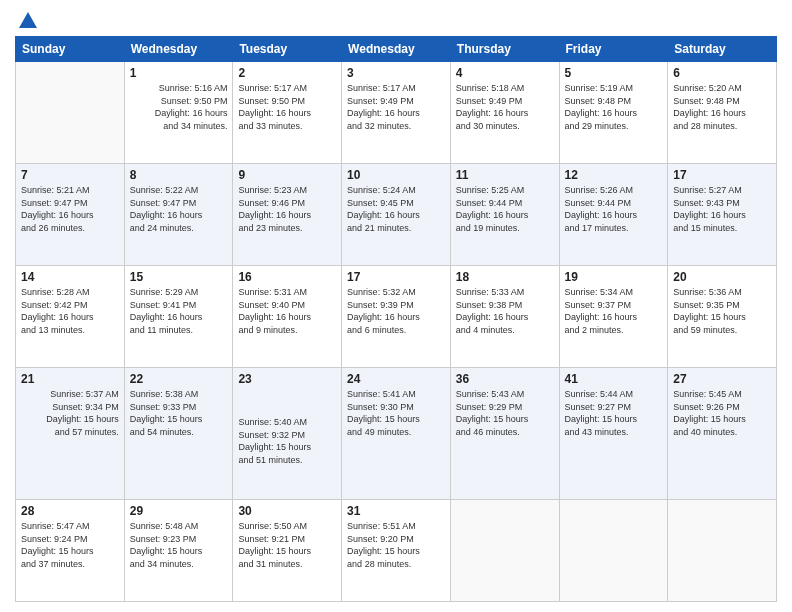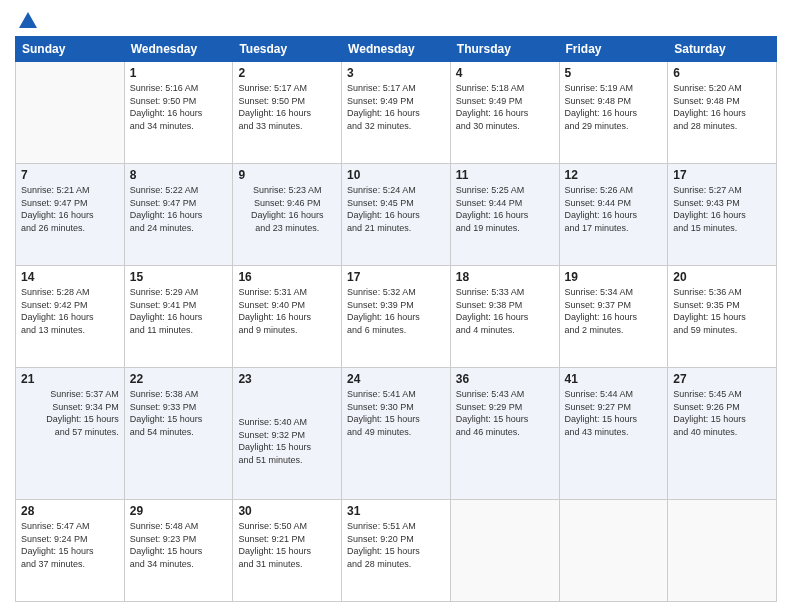--- a/index.html
+++ b/index.html
@@ -117,21 +117,21 @@
           <th>Thursday</th>
           <th>Friday</th>
           <th>Saturday</th>
         </tr>
     </thead>
     <tbody id="calendar-body">
     <tr>
           <td class="empty-cell"></td>
           <td>
             <div class="day-num">1</div>
-            <div class="day-info" style="white-space: pre-line;">Sunrise: 5:16 AM
+            <div class="day-info" style="white-space: pre-line; text-align: right;">Sunrise: 5:16 AM
 Sunset: 9:50 PM
 Daylight: 16 hours
 and 34 minutes.</div>
           </td>
           <td>
             <div class="day-num">2</div>
             <div class="day-info" style="white-space: pre-line;">Sunrise: 5:17 AM
 Sunset: 9:50 PM
 Daylight: 16 hours
 and 33 minutes.</div>
@@ -175,21 +175,21 @@
           </td>
           <td>
             <div class="day-num">8</div>
             <div class="day-info" style="white-space: pre-line;">Sunrise: 5:22 AM
 Sunset: 9:47 PM
 Daylight: 16 hours
 and 24 minutes.</div>
           </td>
           <td>
             <div class="day-num">9</div>
-            <div class="day-info" style="white-space: pre-line; text-align: center;">Sunrise: 5:23 AM
+            <div class="day-info" style="white-space: pre-line;">Sunrise: 5:23 AM
 Sunset: 9:46 PM
 Daylight: 16 hours
 and 23 minutes.</div>
           </td>
           <td>
             <div class="day-num">10</div>
             <div class="day-info" style="white-space: pre-line;">Sunrise: 5:24 AM
 Sunset: 9:45 PM
 Daylight: 16 hours
 and 21 minutes.</div>

